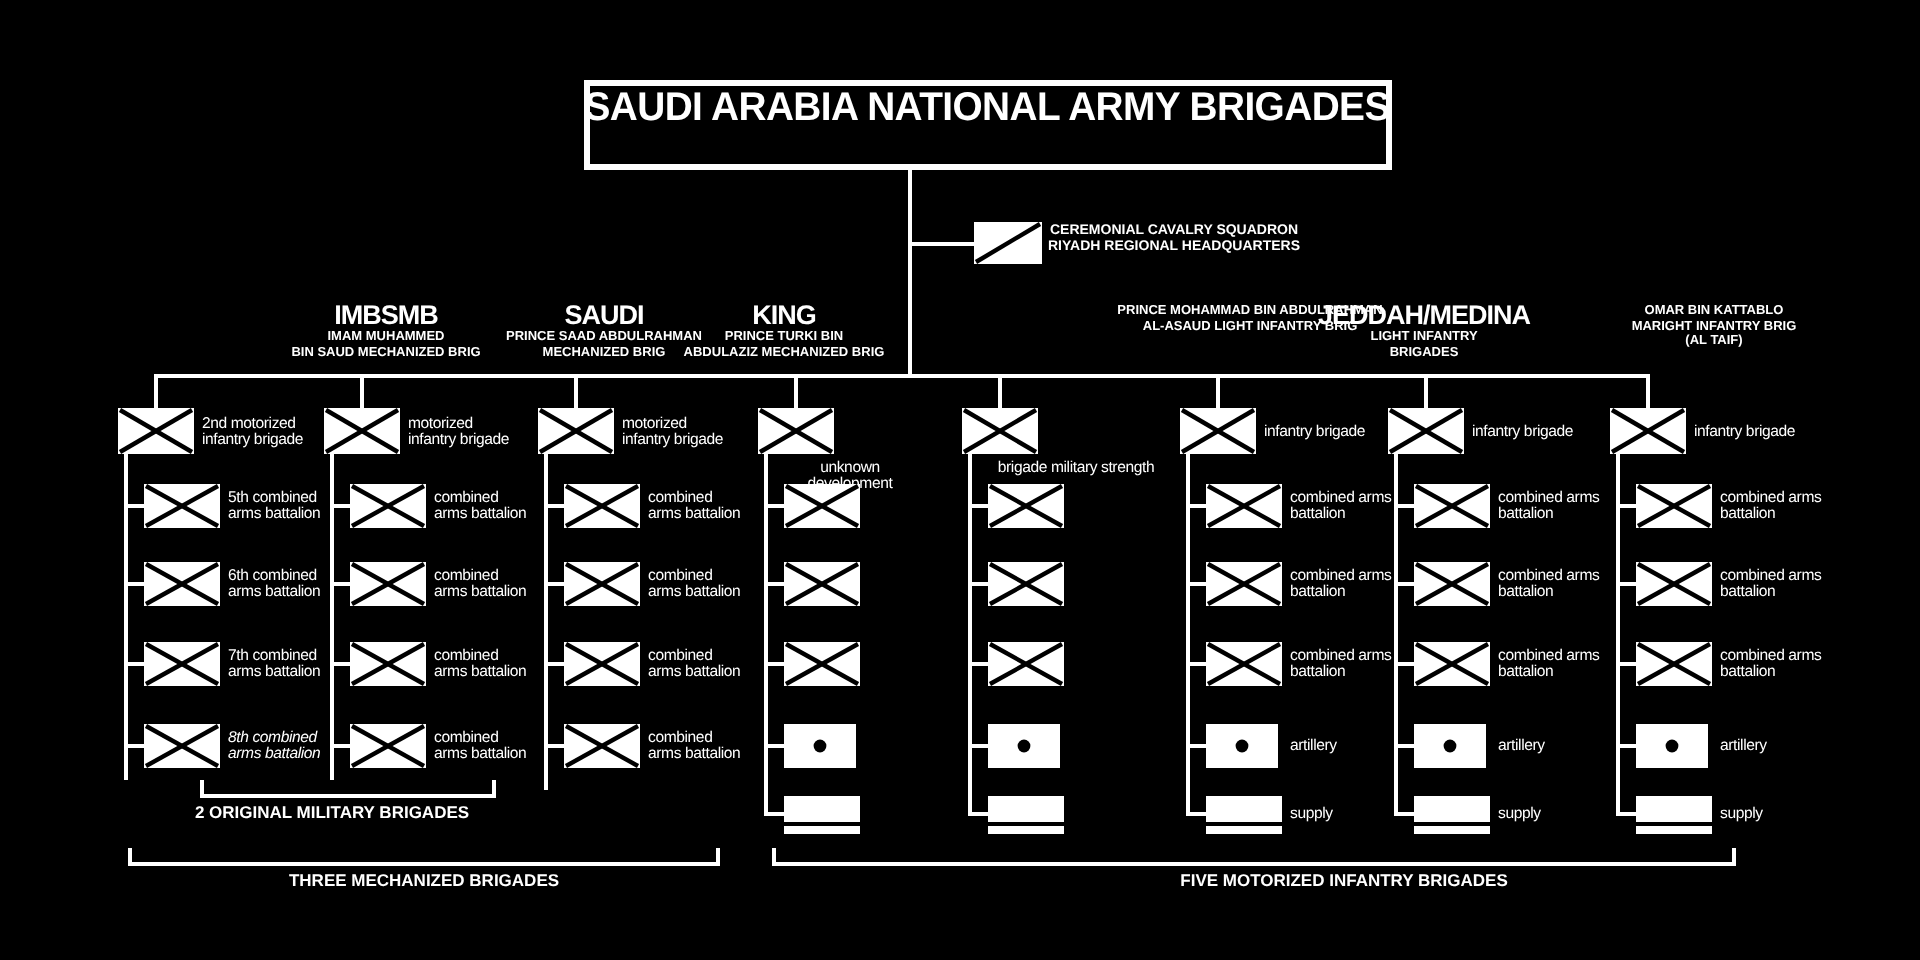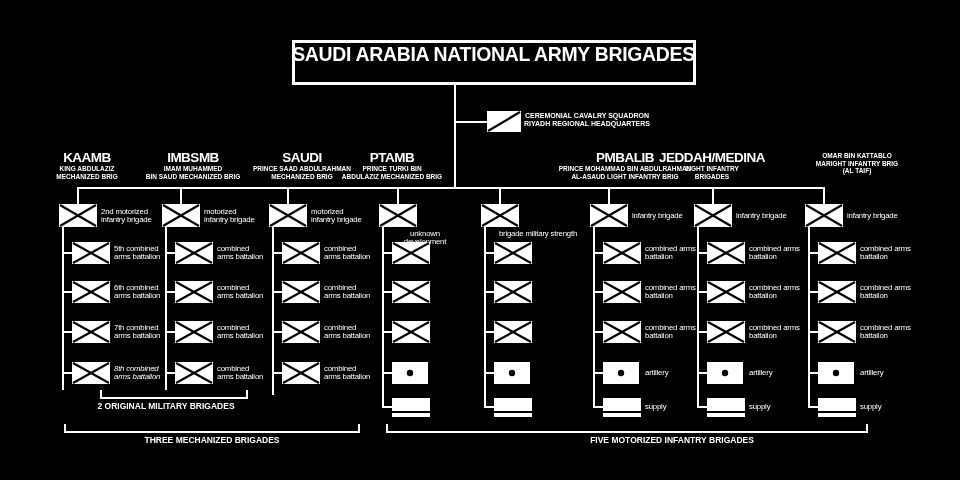--- a/index.html
+++ b/index.html
@@ -36,25 +36,20 @@
   </div>
   <div class="cav-label">CEREMONIAL CAVALRY SQUADRON
 RIYADH REGIONAL HEADQUARTERS</div>
 
   <span class="group-label" style="left: 166px; top: 401px;">2 ORIGINAL MILITARY BRIGADES</span>
   <span class="group-label" style="left: 212px; top: 435px;">THREE MECHANIZED BRIGADES</span>
   <span class="group-label" style="left: 672px; top: 435px;">FIVE MOTORIZED INFANTRY BRIGADES</span>
 <div class="line" style="left: 454px; top: 84px; width: 2px; height: 103px;"></div>
     <div class="line" style="left: 455px; top: 121px; width: 32px; height: 2px;"></div>
     <div class="line" style="left: 77px; top: 187px; width: 748px; height: 2px;"></div>
-    <div class="col-header" style="left: 2px; top: 151px;">
-      <span class="col-name">KAAMB</span>
-      <span class="col-detail">KING ABDULAZIZ
-MECHANIZED BRIG</span>
-    </div>
     <div class="line" style="left: 77px; top: 187px; width: 2px; height: 17px;"></div>
     <div class="line" style="left: 62px; top: 227px; width: 2px; height: 163px;"></div>
     <div class="icon" style="left: 59px; top: 204px;"><svg width="38" height="23">
         <rect width="38" height="23" fill="#fff"></rect>
         <line x1="1" y1="1" x2="37" y2="22" stroke="#000" stroke-width="2.2"></line>
         <line x1="37" y1="1" x2="1" y2="22" stroke="#000" stroke-width="2.2"></line>
       </svg></div>
     <div class="unit-label" style="left: 101px; top: 208.4px;">2nd motorized
 infantry brigade</div>
     <div class="line" style="left: 62px; top: 252px; width: 10px; height: 2px;"></div>
@@ -175,21 +170,21 @@
 arms battalion</div>
     <div class="line" style="left: 272px; top: 372px; width: 10px; height: 2px;"></div>
     <div class="icon" style="left: 282px; top: 362px;"><svg width="38" height="22">
         <rect width="38" height="22" fill="#fff"></rect>
         <line x1="1" y1="1" x2="37" y2="21" stroke="#000" stroke-width="2.2"></line>
         <line x1="37" y1="1" x2="1" y2="21" stroke="#000" stroke-width="2.2"></line>
       </svg></div>
     <div class="unit-label" style="left: 324px; top: 365.4px;">combined
 arms battalion</div>
     <div class="col-header" style="left: 307px; top: 151px;">
-      <span class="col-name">PTAMB</span>
+      <span class="col-name">KING</span>
       <span class="col-detail">PRINCE TURKI BIN
 ABDULAZIZ MECHANIZED BRIG</span>
     </div>
     <div class="line" style="left: 397px; top: 187px; width: 2px; height: 17px;"></div>
     <div class="line" style="left: 382px; top: 227px; width: 2px; height: 180px;"></div>
     <div class="icon" style="left: 379px; top: 204px;"><svg width="38" height="23">
         <rect width="38" height="23" fill="#fff"></rect>
         <line x1="1" y1="1" x2="37" y2="22" stroke="#000" stroke-width="2.2"></line>
         <line x1="37" y1="1" x2="1" y2="22" stroke="#000" stroke-width="2.2"></line>
       </svg></div>
@@ -253,21 +248,20 @@
     <div class="icon" style="left: 494px; top: 362px;"><svg width="36" height="22">
         <rect width="36" height="22" fill="#fff"></rect>
         <circle cx="18" cy="11" r="3.2" fill="#000"></circle>
       </svg></div>
     <div class="line" style="left: 484px; top: 406px; width: 10px; height: 2px;"></div>
     <div class="icon" style="left: 494px; top: 398px;"><svg width="38" height="19">
         <rect width="38" height="13" fill="#fff"></rect>
         <rect y="15" width="38" height="4" fill="#fff"></rect>
       </svg></div>
     <div class="col-header" style="left: 540px; top: 151px;">
-      <span class="col-name">PMBALIB</span>
       <span class="col-detail">PRINCE MOHAMMAD BIN ABDULRAHMAN
 AL-ASAUD LIGHT INFANTRY BRIG</span>
     </div>
     <div class="line" style="left: 608px; top: 187px; width: 2px; height: 17px;"></div>
     <div class="line" style="left: 593px; top: 227px; width: 2px; height: 180px;"></div>
     <div class="icon" style="left: 590px; top: 204px;"><svg width="38" height="23">
         <rect width="38" height="23" fill="#fff"></rect>
         <line x1="1" y1="1" x2="37" y2="22" stroke="#000" stroke-width="2.2"></line>
         <line x1="37" y1="1" x2="1" y2="22" stroke="#000" stroke-width="2.2"></line>
       </svg></div>

